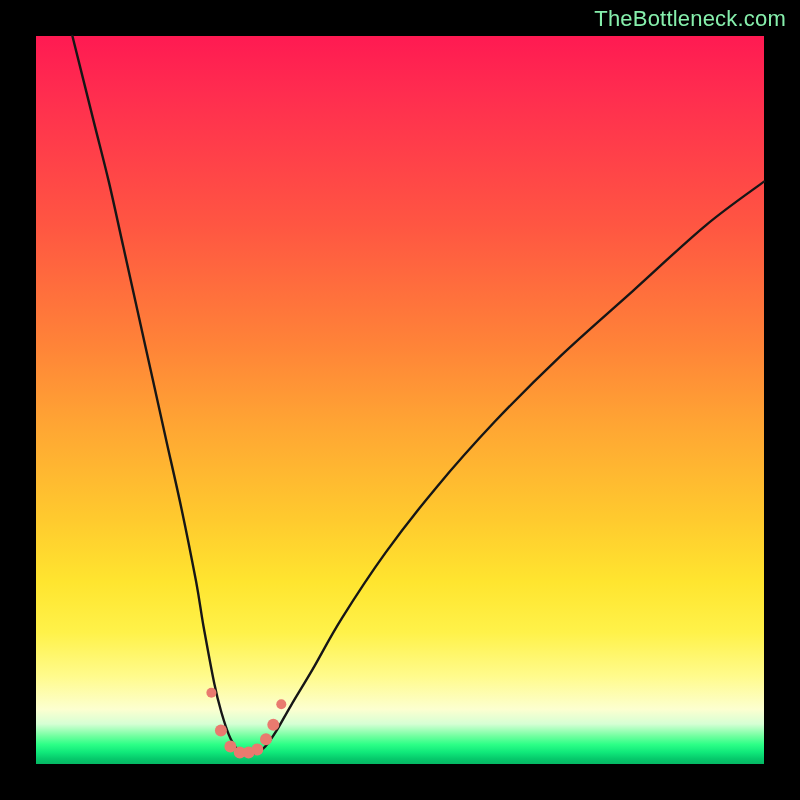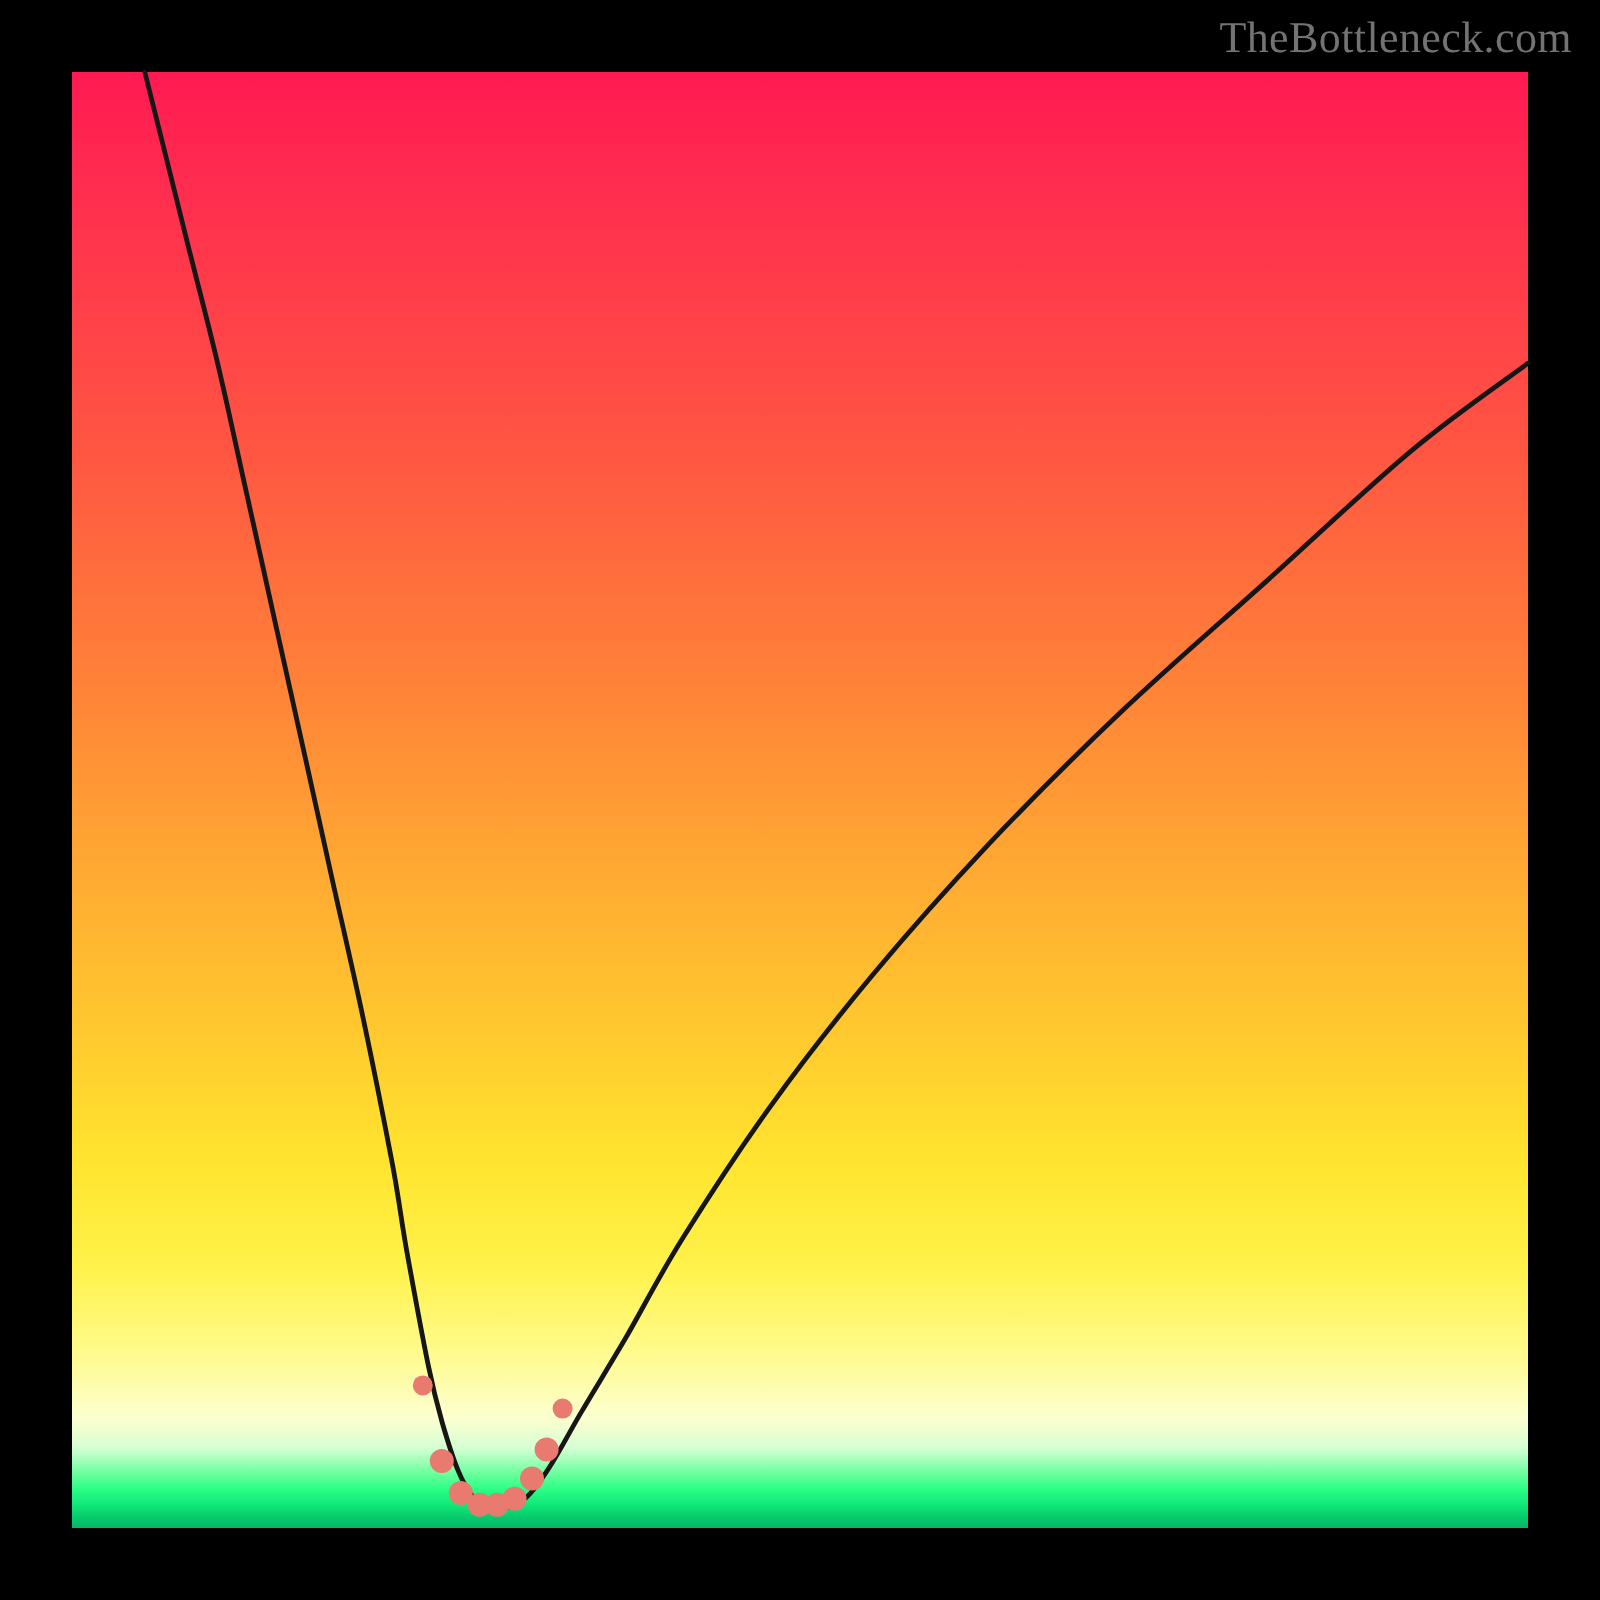--- a/index.html
+++ b/index.html
@@ -43,26 +43,25 @@
       #2dff87 97.3%,
       #10e87a 98.4%,
       #06c96b 99.3%,
       #05b864 100%
     );
   }
   .watermark {
     position: absolute;
     top: 6px;
     right: 14px;
-    color: #737373;
+    color: #86efac;
     font-size: 22px;
     font-weight: 500;
     letter-spacing: 0.2px;
     user-select: none;
-    font-family: Liberation Serif, serif;
   }
   svg.curve {
     position: absolute;
     top: 0;
     left: 0;
     width: 728px;
     height: 728px;
     overflow: visible;
   }
   .stroke-main {

